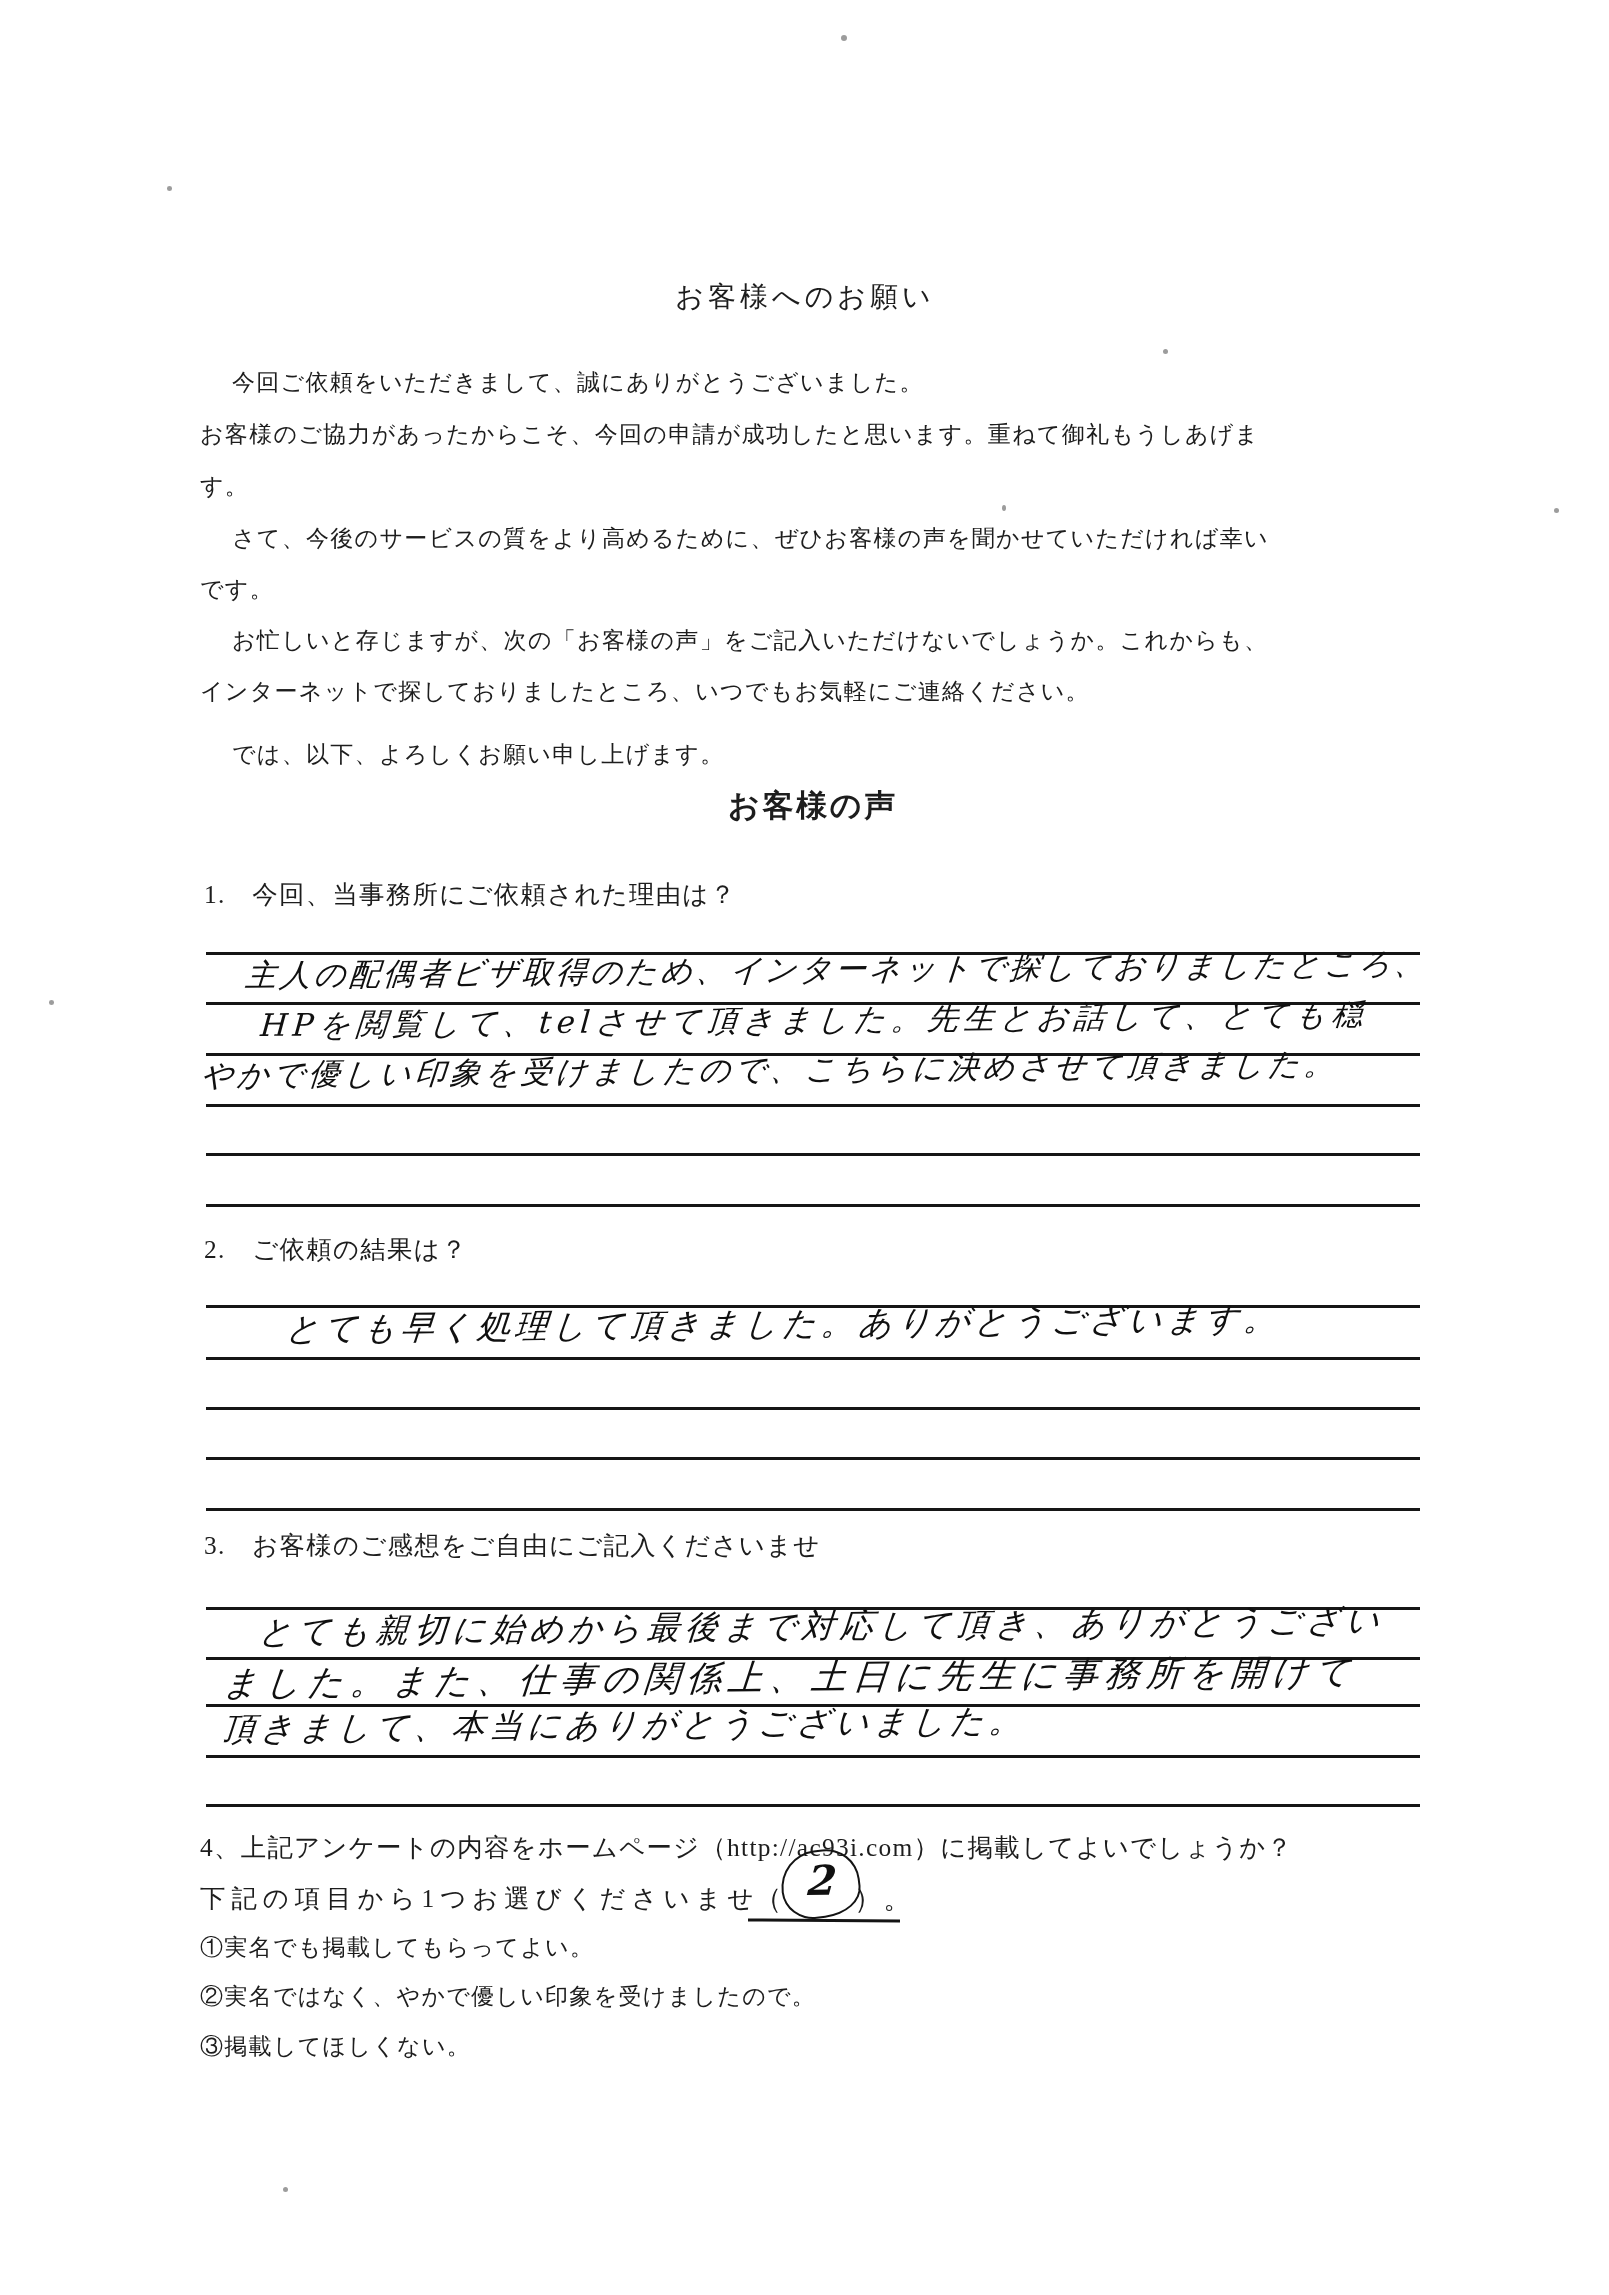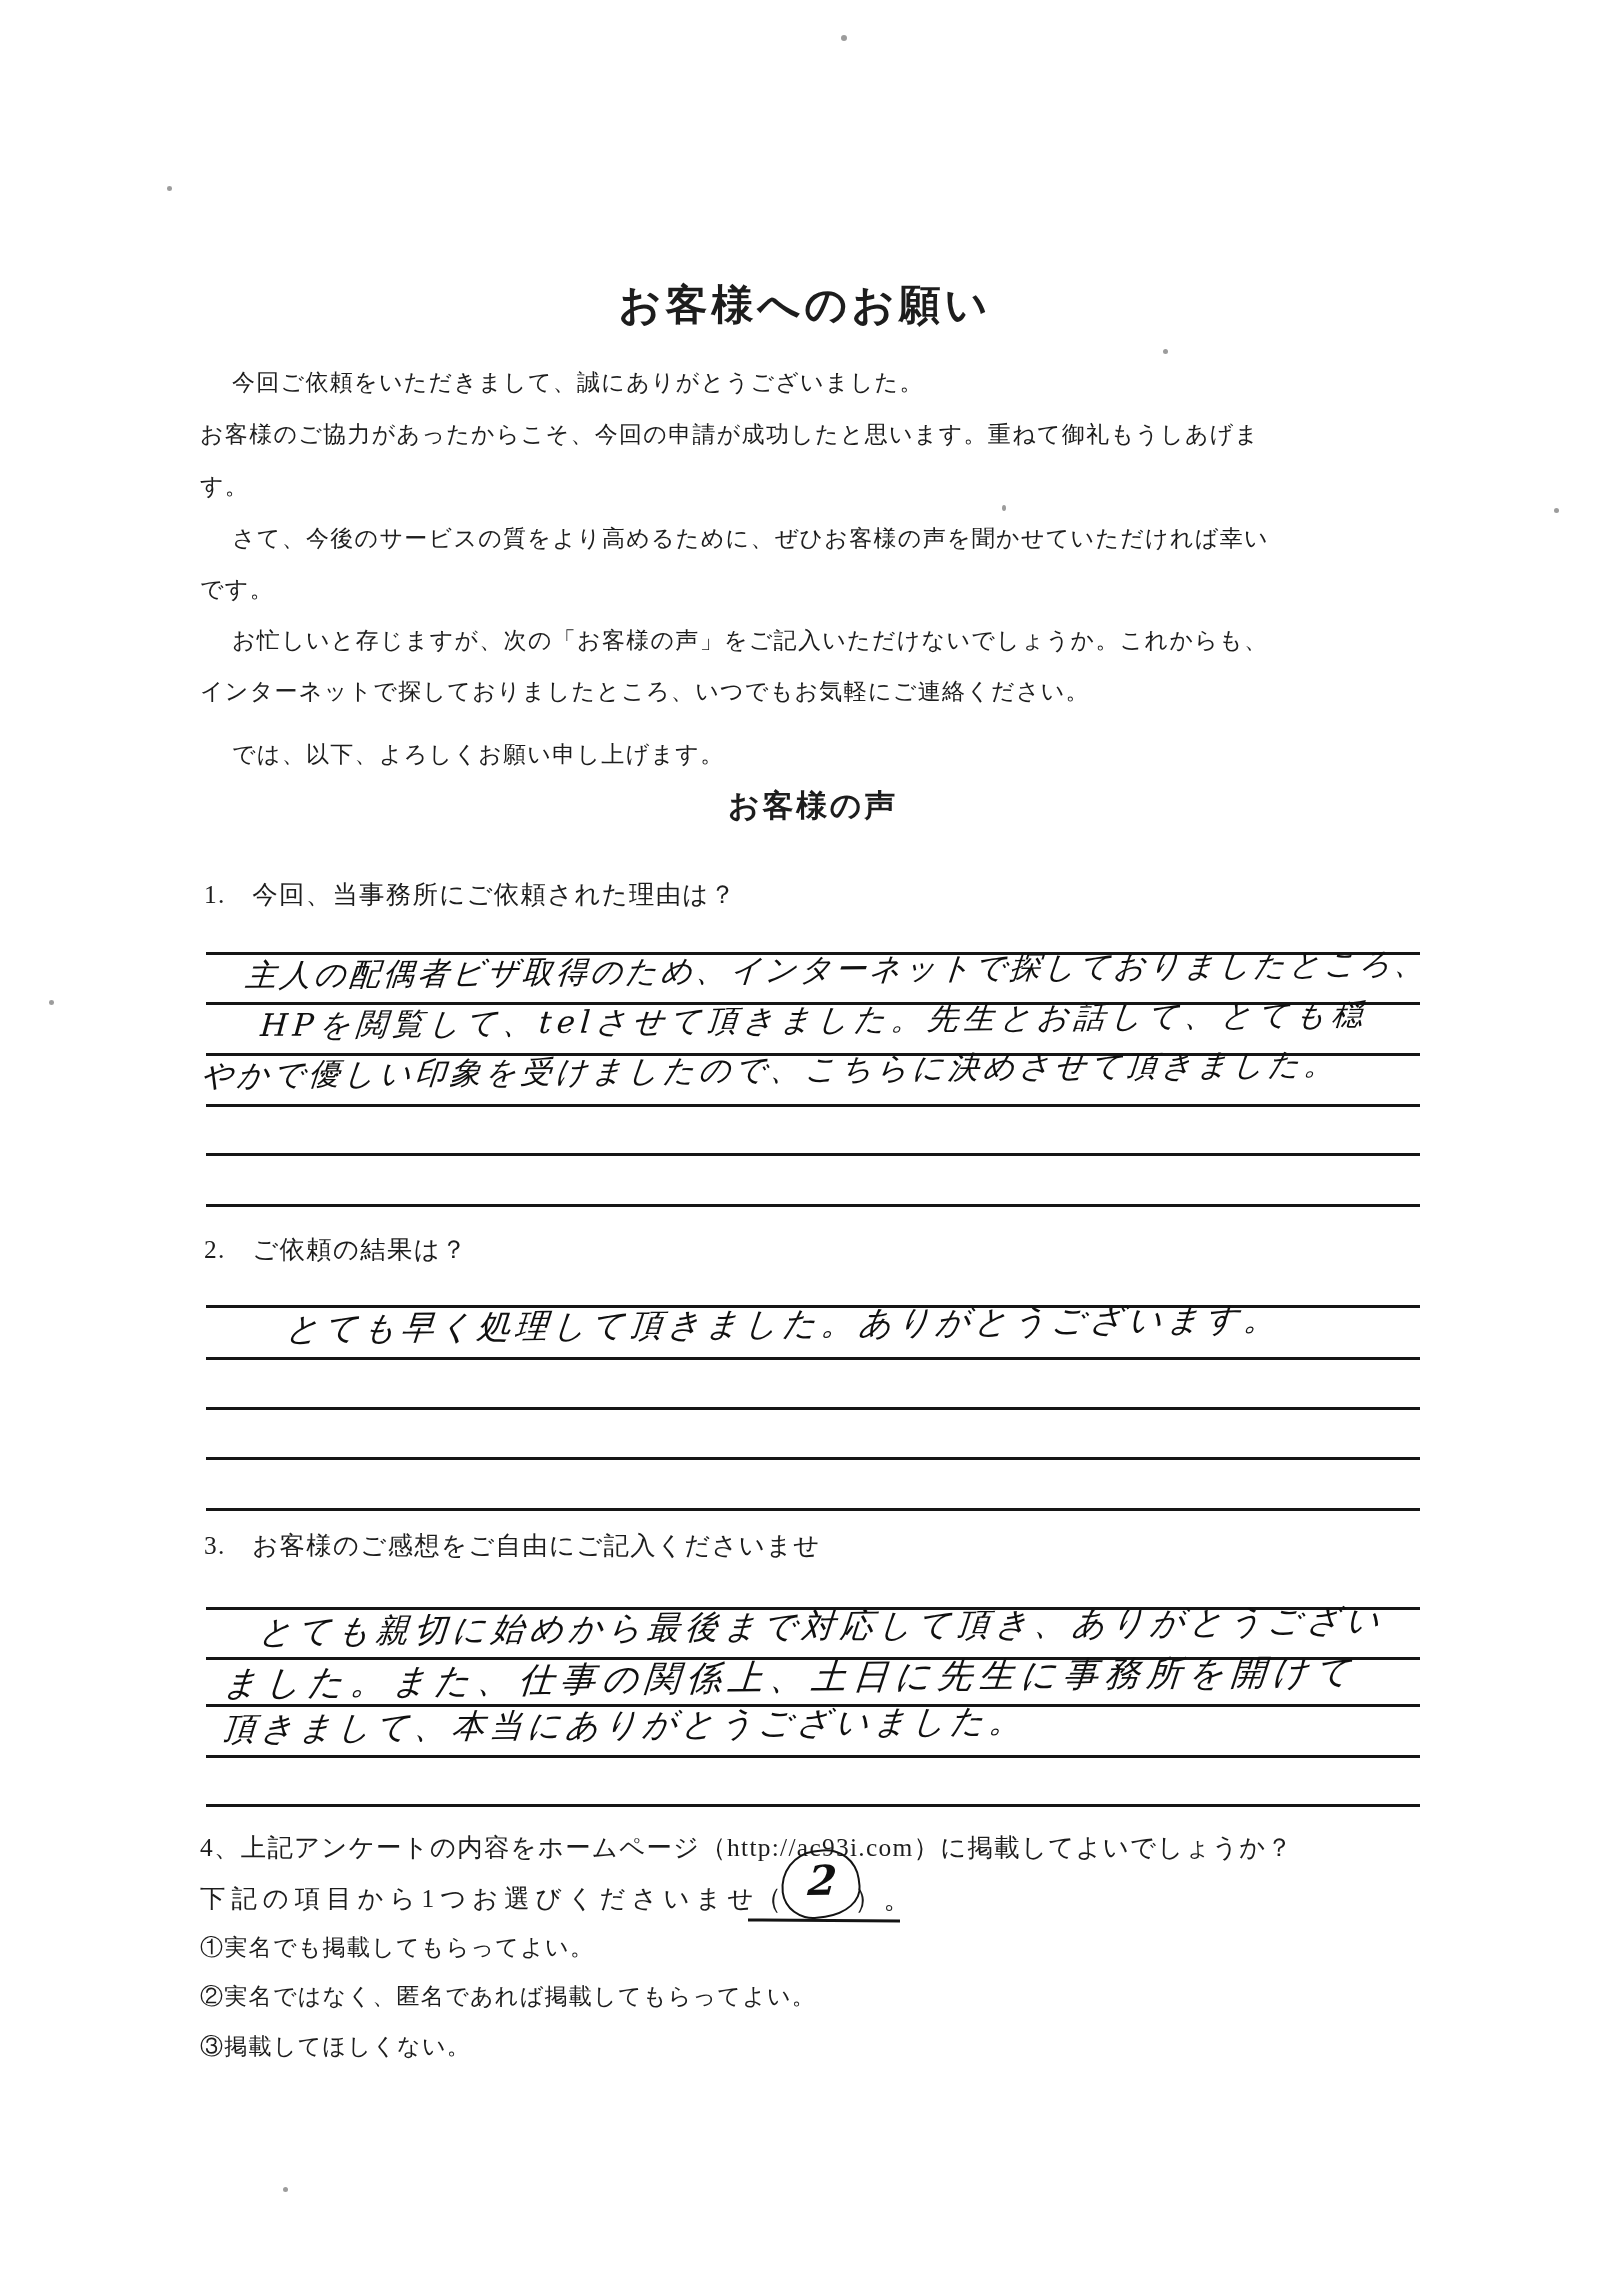--- a/index.html
+++ b/index.html
@@ -4,21 +4,21 @@
 <style>
   html,body{margin:0;padding:0;background:#ececec;}
   .sheet{
     position:relative;width:1610px;height:2295px;background:#ffffff;
     font-family:"Liberation Serif","DejaVu Serif",serif;color:#1d1d1d;
     overflow:hidden;
   }
   .t{position:absolute;white-space:nowrap;line-height:1.25;}
   .print{font-size:23px;letter-spacing:1.3px;}
   .qlabel{font-size:25.4px;letter-spacing:1.3px;}
-  .title{left:0;right:0;text-align:center;font-size:42px;font-weight:700;letter-spacing:4px;}
+  .title{left:0;right:0;text-align:center;font-size:28px;font-weight:400;letter-spacing:4px;}
   .section{left:16px;right:0;text-align:center;font-size:31px;font-weight:700;letter-spacing:2.7px;}
   .rule{position:absolute;left:206px;width:1214px;height:2.7px;background:#161616;
         box-shadow:0 4.7px 0 -2.7px rgba(0,0,0,0.18);}
   .hw{font-family:"DejaVu Serif","Liberation Serif",serif;font-style:italic;color:#101010;
       transform:rotate(-0.6deg) skewX(-5deg);transform-origin:left bottom;}
   .hw2{font-size:41px;font-weight:700;}
   .circle{position:absolute;left:781px;top:1850px;width:75px;height:64px;
           border:2.7px solid #141414;border-radius:52% 48% 55% 45% / 62% 55% 45% 50%;
           transform:rotate(-7deg);background:transparent;}
   .uline{position:absolute;left:748px;top:1919px;width:152px;height:3.3px;background:#141414;
@@ -74,21 +74,21 @@
 
   <div class="t qlabel" style="top:1832px;left:200px;">4、上記アンケートの内容をホームページ（http://ac93i.com）に掲載してよいでしょうか？</div>
   <div class="t qlabel" style="top:1883px;left:200px;letter-spacing:6px;">下記の項目から1つお選びくださいませ</div>
   <div class="t qlabel" style="top:1881px;left:754px;font-size:28px;">（</div>
   <div class="t hw hw2" style="top:1856px;left:806px;">2</div>
   <div class="t qlabel" style="top:1881px;left:854px;font-size:28px;">）。</div>
   <div class="circle"></div>
   <div class="uline"></div>
 
   <div class="t print" style="top:1934px;left:200px;">①実名でも掲載してもらってよい。</div>
-  <div class="t print" style="top:1983px;left:200px;">②実名ではなく、匿名であれば掲載してもらってよい。</div>
+  <div class="t print" style="top:1983px;left:200px;">②実名ではなく、やかで優しい印象を受けましたので。</div>
   <div class="t print" style="top:2033px;left:200px;">③掲載してほしくない。</div>
 
   <div class="speck" style="left:841px;top:35px;width:6px;height:6px;"></div>
   <div class="speck" style="left:167px;top:186px;width:5.3px;height:4.7px;"></div>
   <div class="speck" style="left:1163px;top:349px;width:5.3px;height:5.3px;"></div>
   <div class="speck" style="left:1002px;top:505px;width:4px;height:6px;"></div>
   <div class="speck" style="left:1554px;top:508px;width:5.3px;height:5.3px;"></div>
   <div class="speck" style="left:49px;top:1000px;width:5.3px;height:4.7px;"></div>
   <div class="speck" style="left:283px;top:2187px;width:5.3px;height:5.3px;"></div>
 

